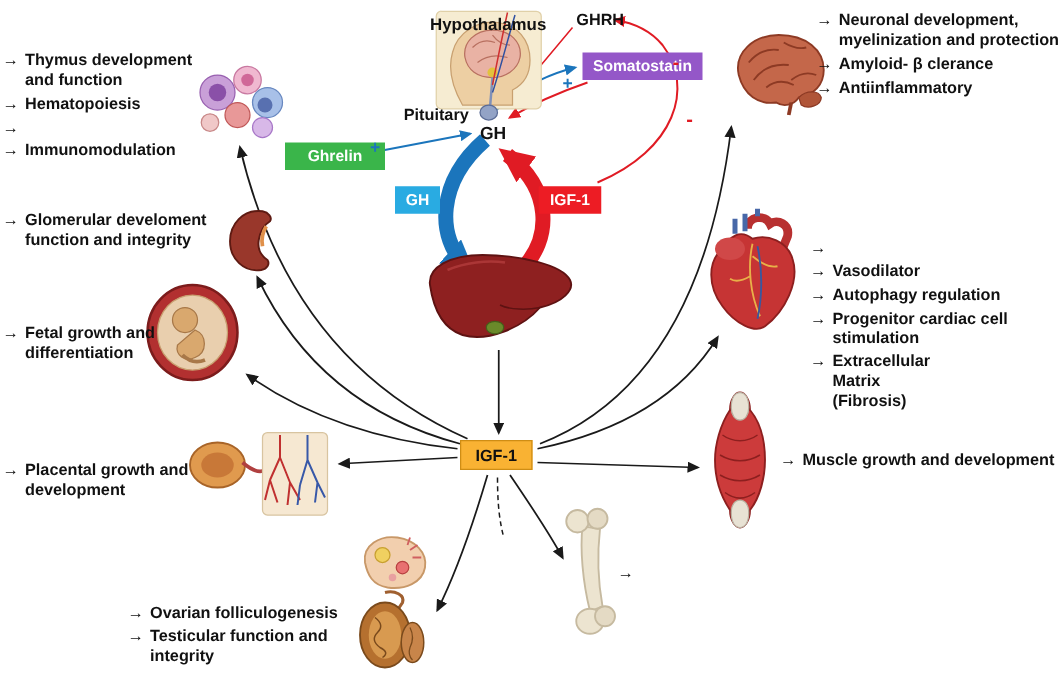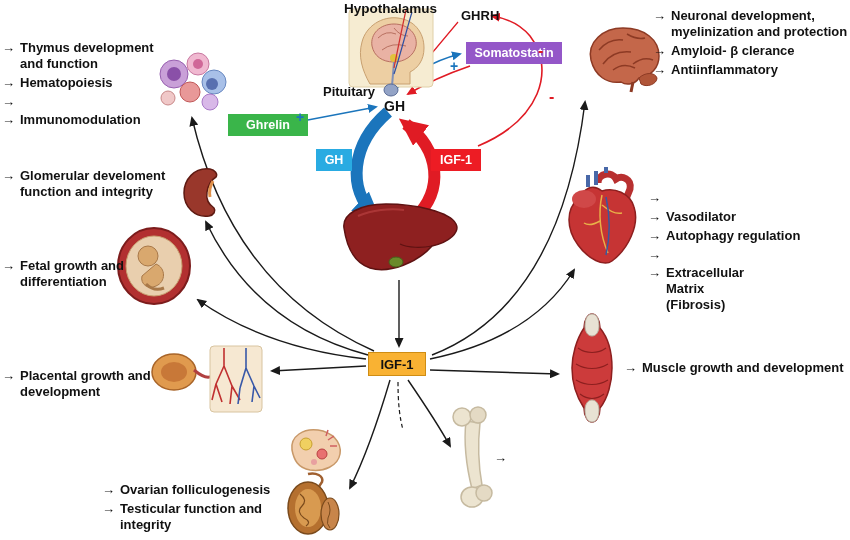--- a/index.html
+++ b/index.html
@@ -167,21 +167,21 @@
     <path d="M48,32 C52,50 52,72 48,90" stroke="#3858a0" stroke-width="1.5" fill="none"></path>
   </svg>
 
   <svg class="organ" style="left:338px;top:198px" width="124" height="80" viewBox="0 0 124 80">
     <path d="M6,30 C4,16 22,6 48,6 C78,6 112,14 118,26 C122,34 112,44 94,48 C80,64 52,76 32,70 C14,64 8,44 6,30 Z" fill="#8e2020" stroke="#5e1212" stroke-width="1.5"></path>
     <path d="M94,48 C84,50 70,50 62,46" stroke="#5e1212" stroke-width="1.2" fill="none"></path>
     <path d="M20,18 C34,12 52,10 66,12" stroke="#b84040" stroke-width="2" fill="none" opacity="0.7"></path>
     <ellipse cx="58" cy="64" rx="7" ry="5" fill="#6a8a2a" stroke="#465e1a"></ellipse>
   </svg>
 
-  <div class="lbl" style="left:344px;top:1px;font-size:13.5px">Hypothalamus</div>
+  <div class="lbl" style="left:344px;top:12px;font-size:13.5px">Hypothalamus</div>
   <div class="lbl" style="left:461px;top:8px;font-size:13px">GHRH</div>
   <div class="lbl" style="left:323px;top:84px;font-size:13px">Pituitary</div>
   <div class="lbl" style="left:384px;top:98px;font-size:14px">GH</div>
 
   <div class="box somato" style="left:466px;top:42px;width:96px;height:22px">Somatostatin</div>
   <div class="box ghrelin" style="left:228px;top:114px;width:80px;height:22px">Ghrelin</div>
   <div class="box ghb" style="left:316px;top:149px;width:36px;height:22px">GH</div>
   <div class="box igf1r" style="left:431px;top:149px;width:50px;height:22px">IGF-1</div>
   <div class="box igf1m" style="left:368px;top:352px;width:58px;height:24px">IGF-1</div>
 
@@ -262,20 +262,21 @@
     <div class="item">
         <span class="arr">→</span>
         <span class="txt">Vasodilator</span>
       </div>
     <div class="item">
         <span class="arr">→</span>
         <span class="txt">Autophagy regulation</span>
       </div>
     <div class="item">
         <span class="arr">→</span>
+        <span class="txt w155">Progenitor cardiac cell stimulation</span>
       </div>
     <div class="item">
         <span class="arr">→</span>
         <span class="txt w100">Extracellular Matrix (Fibrosis)</span>
       </div>
   </div>
 
   <div class="glist" style="left:624px;top:360px;width:220px">
     <div class="item">
         <span class="arr">→</span>

